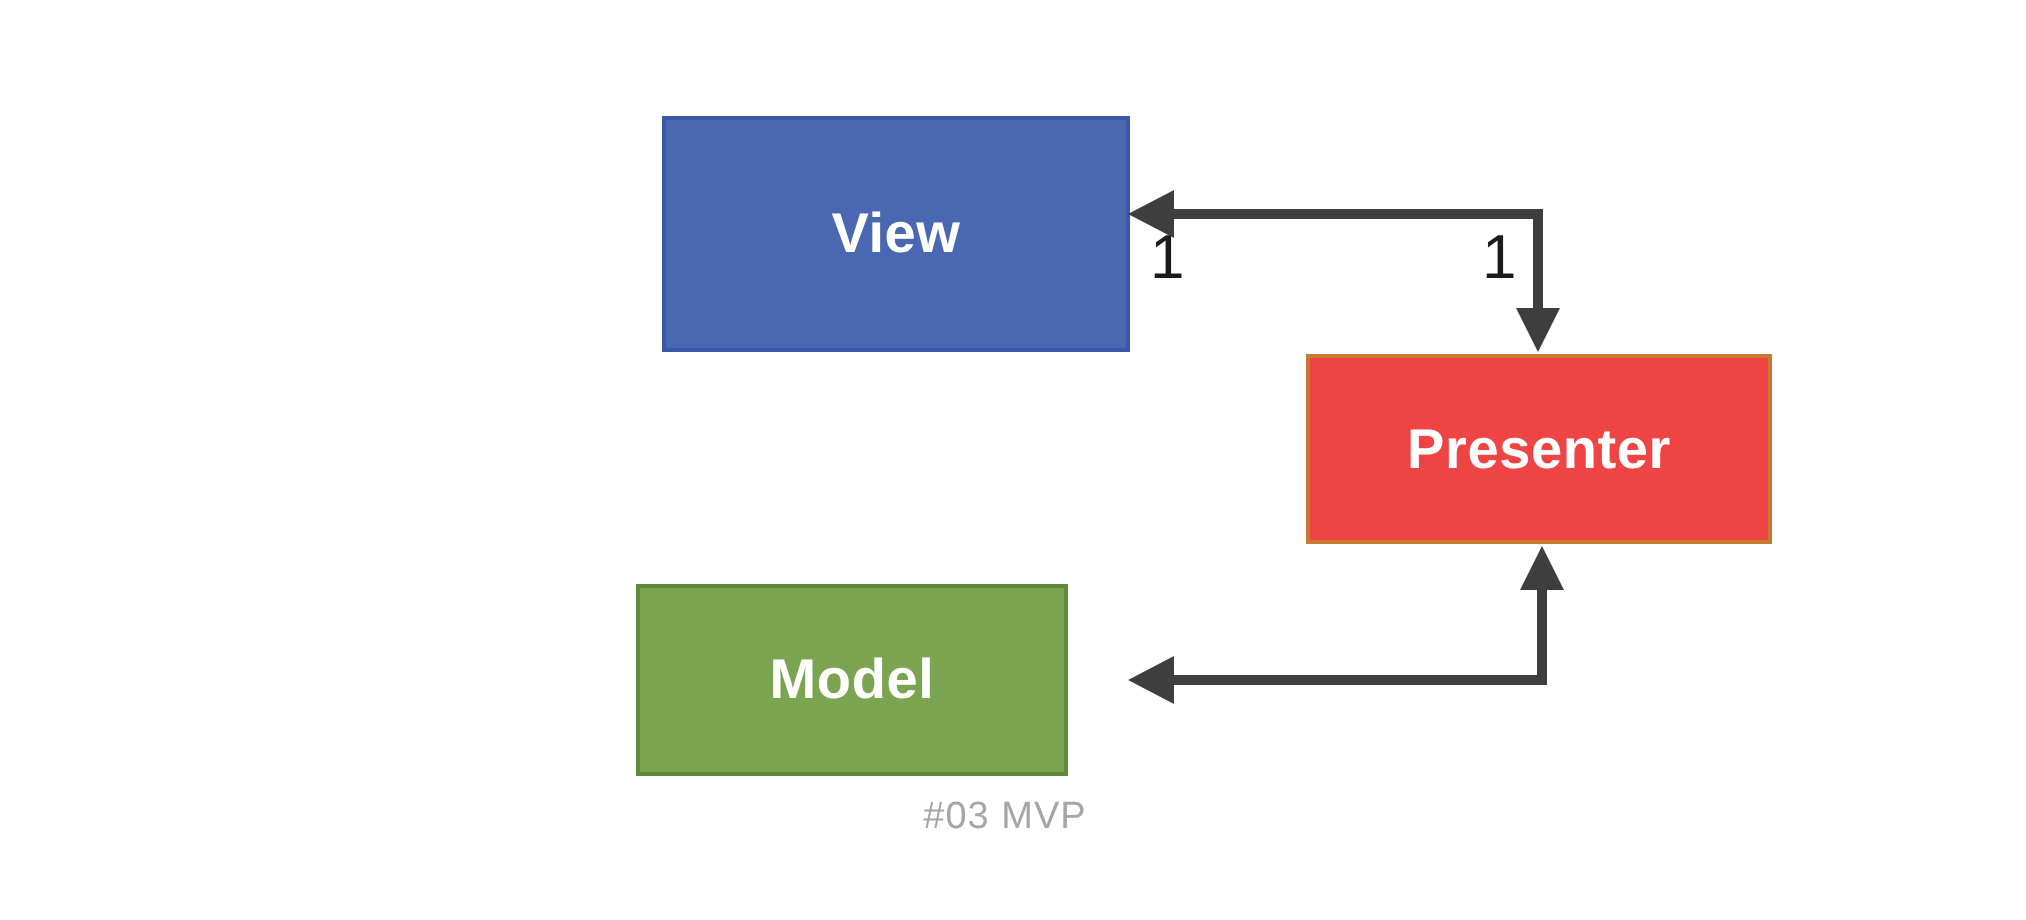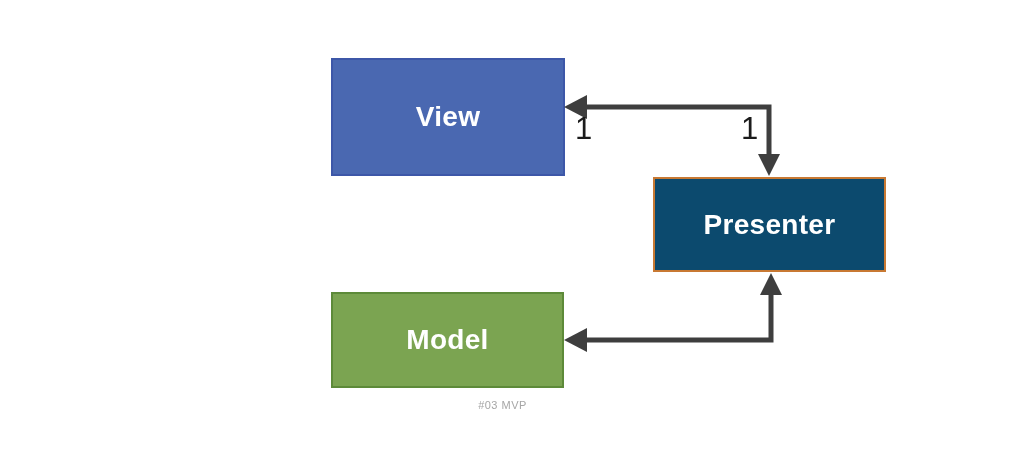--- a/index.html
+++ b/index.html
@@ -23,21 +23,21 @@
     justify-content: center;
   }
   .node-label {
     color: #ffffff;
     font-weight: 700;
     font-size: 28px;
     letter-spacing: 0.3px;
   }
   #node-view      { left: 331px; top: 58px;  width: 234px; height: 118px; }
   #node-presenter { left: 653px; top: 177px; width: 233px; height: 95px; }
-  #node-model     { left: 331px; top: 292px; width: 233px; height: 96px; }
+  #node-model     { left: 318px; top: 292px; width: 216px; height: 96px; }
 
   
   #input-arrow { left: 116px; top: 49px; width: 196px; height: 118px; }
   #input-arrow svg { display: block; }
   #input-arrow-label {
     position: absolute;
     left: 0; top: 29px;
     width: 165px; height: 59px;
     display: flex; align-items: center; justify-content: center;
     font-weight: 700;
@@ -63,36 +63,36 @@
   }
   #mult-view-end      { left: 575px; top: 113px; }
   #mult-presenter-end { left: 741px; top: 113px; }
 
   
   #diagram-caption {
     position: absolute;
     left: 430px; top: 399px;
     width: 145px;
     text-align: center;
-    font-size: 11px;
+    font-size: 19px;
     letter-spacing: 0.5px;
     line-height: 1.1;
   }
 </style>
 </head>
 <body>
 
 <div class="canvas">
 
 
   <div class="node" id="node-view" style="background-color: rgb(74, 104, 177); border-color: rgb(61, 87, 168);">
     <span class="node-label">View</span>
   </div>
 
-  <div class="node" id="node-presenter" style="background-color: #0c4a6e; border-color: rgb(200, 121, 51);">
+  <div class="node" id="node-presenter" style="background-color: #ef4444; border-color: rgb(200, 121, 51);">
     <span class="node-label">Presenter</span>
   </div>
 
   <div class="node" id="node-model" style="background-color: rgb(123, 164, 81); border-color: rgb(93, 138, 57);">
     <span class="node-label">Model</span>
   </div>
 
   <svg id="connectors">
 
     <polyline points="584,107 769,107 769,157" fill="none" stroke-width="5" stroke="#3e3e3e"></polyline>

